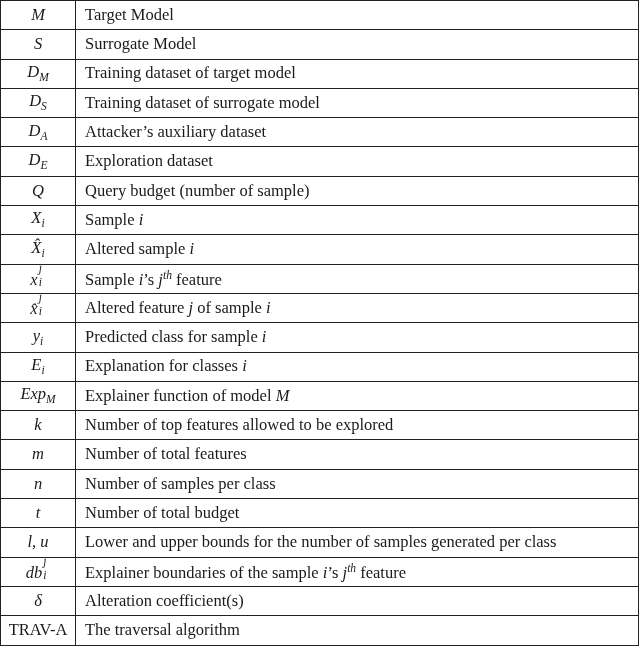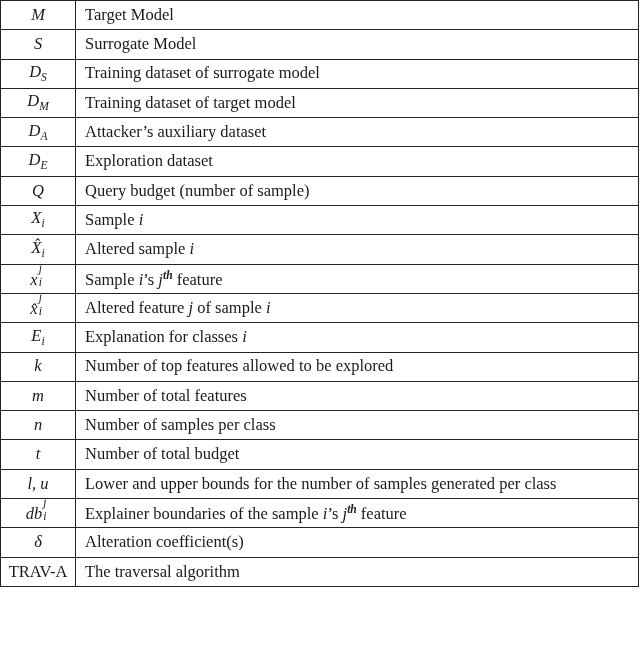--- a/index.html
+++ b/index.html
@@ -24,43 +24,43 @@
     width: 74px;
     text-align: center;
     padding: 0;
     font-style: italic;
   }
   td.sym.upright { font-style: normal; margin-left: 48px; }
   .sub { font-size: 11.5px; vertical-align: -4px; }
   .supsub { display: inline-block; position: relative; width: 8px; height: 16px; vertical-align: -1px; }
   .supsub .s1 { position: absolute; left: 1px; top: -7px; font-size: 11.5px; }
   .supsub .s2 { position: absolute; left: 1px; top: 7px; font-size: 11.5px; }
-  .sup { font-size: 11.5px; vertical-align: 6px; font-weight: bold; }
+  .sup { font-size: 11.5px; vertical-align: 6px; }
   em { font-style: italic; }
 </style>
 </head>
 <body>
 
 <table>
   <tbody>
     <tr>
       <td class="sym"><span>M</span></td>
       <td>Target Model</td>
     </tr>
     <tr>
       <td class="sym"><span>S</span></td>
       <td>Surrogate Model</td>
     </tr>
     <tr>
+      <td class="sym"><span>D</span><span class="sub">M</span></td>
+      <td>Training dataset of target model</td>
+    </tr>
+    <tr>
       <td class="sym"><span>D</span><span class="sub">S</span></td>
       <td>Training dataset of surrogate model</td>
-    </tr>
-    <tr>
-      <td class="sym"><span>D</span><span class="sub">M</span></td>
-      <td>Training dataset of target model</td>
     </tr>
     <tr>
       <td class="sym"><span>D</span><span class="sub">A</span></td>
       <td>Attacker’s auxiliary dataset</td>
     </tr>
     <tr>
       <td class="sym"><span>D</span><span class="sub">E</span></td>
       <td>Exploration dataset</td>
     </tr>
     <tr>
@@ -77,22 +77,30 @@
     </tr>
     <tr>
       <td class="sym"><span>x</span><span class="supsub"><span class="s1">j</span><span class="s2">i</span></span></td>
       <td><span>Sample </span><em>i</em><span>’s </span><em>j</em><em class="sup">th</em><span> feature</span></td>
     </tr>
     <tr>
       <td class="sym"><span>x̂</span><span class="supsub"><span class="s1">j</span><span class="s2">i</span></span></td>
       <td><span>Altered feature </span><em>j</em><span> of sample </span><em>i</em></td>
     </tr>
     <tr>
+      <td class="sym"><span>y</span><span class="sub">i</span></td>
+      <td><span>Predicted class for sample </span><em>i</em></td>
+    </tr>
+    <tr>
       <td class="sym"><span>E</span><span class="sub">i</span></td>
       <td><span>Explanation for classes </span><em>i</em></td>
+    </tr>
+    <tr>
+      <td class="sym"><span>Exp</span><span class="sub">M</span></td>
+      <td><span>Explainer function of model </span><em>M</em></td>
     </tr>
     <tr>
       <td class="sym"><span>k</span></td>
       <td>Number of top features allowed to be explored</td>
     </tr>
     <tr>
       <td class="sym"><span>m</span></td>
       <td>Number of total features</td>
     </tr>
     <tr>

